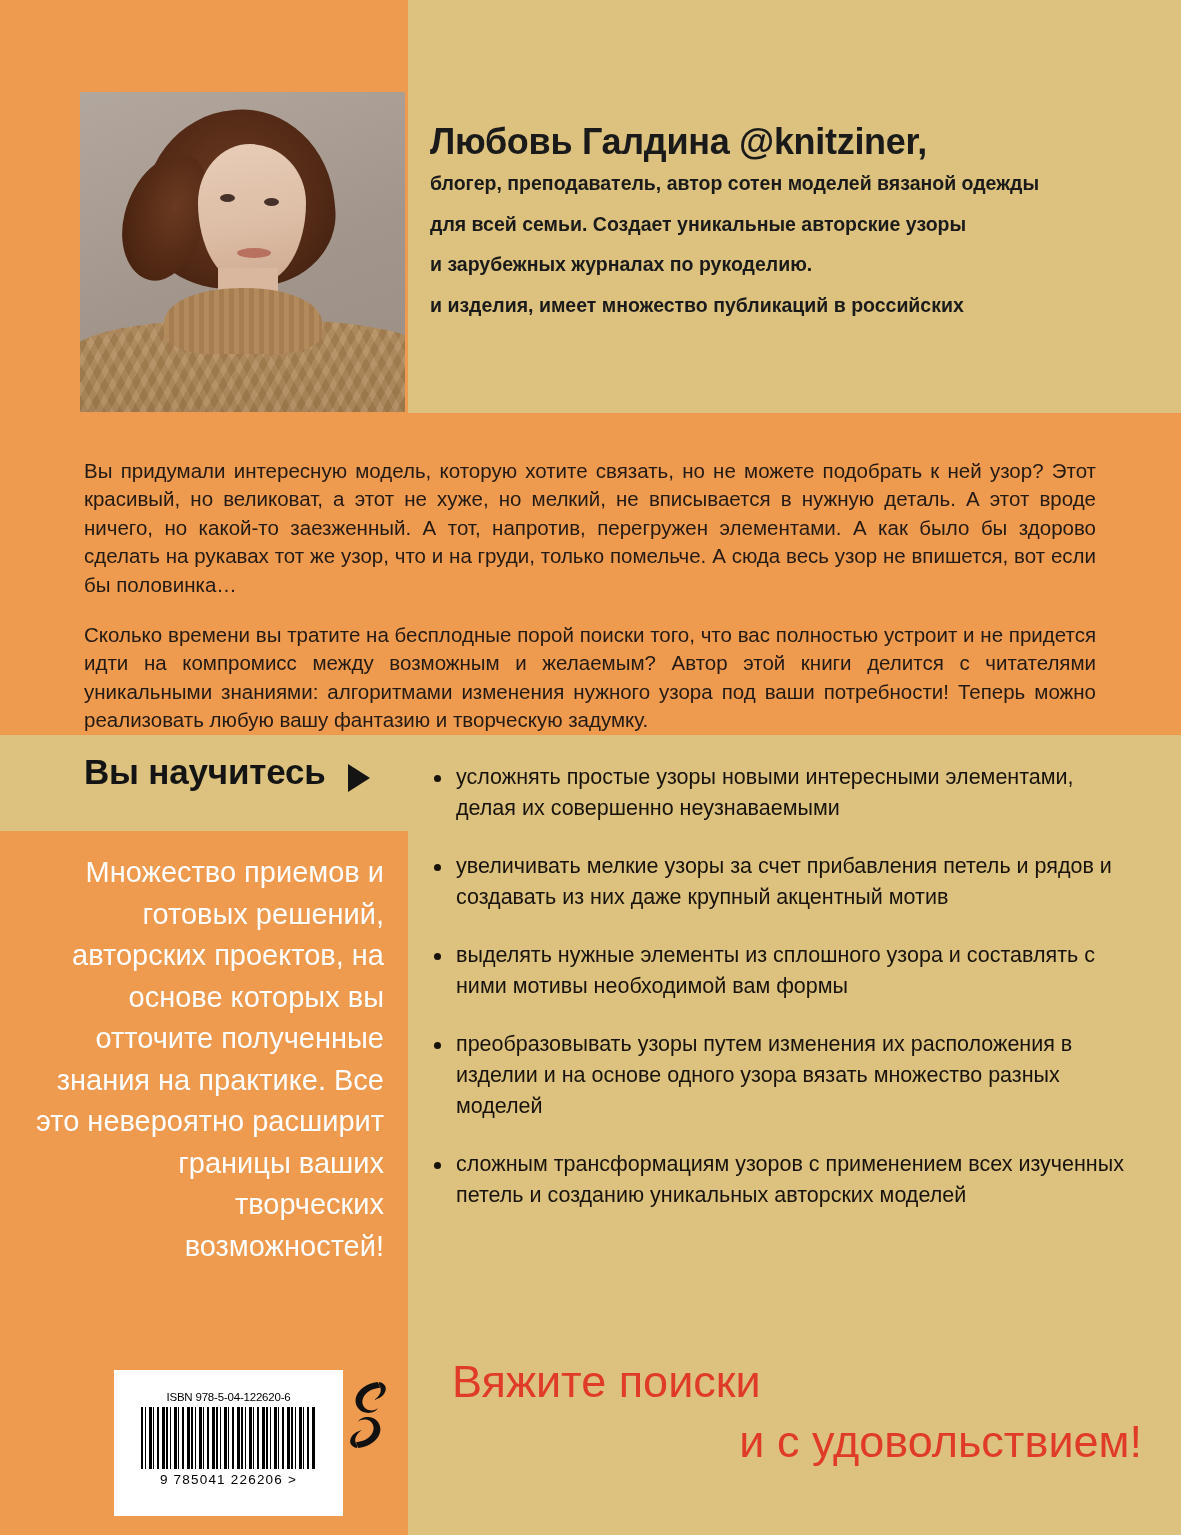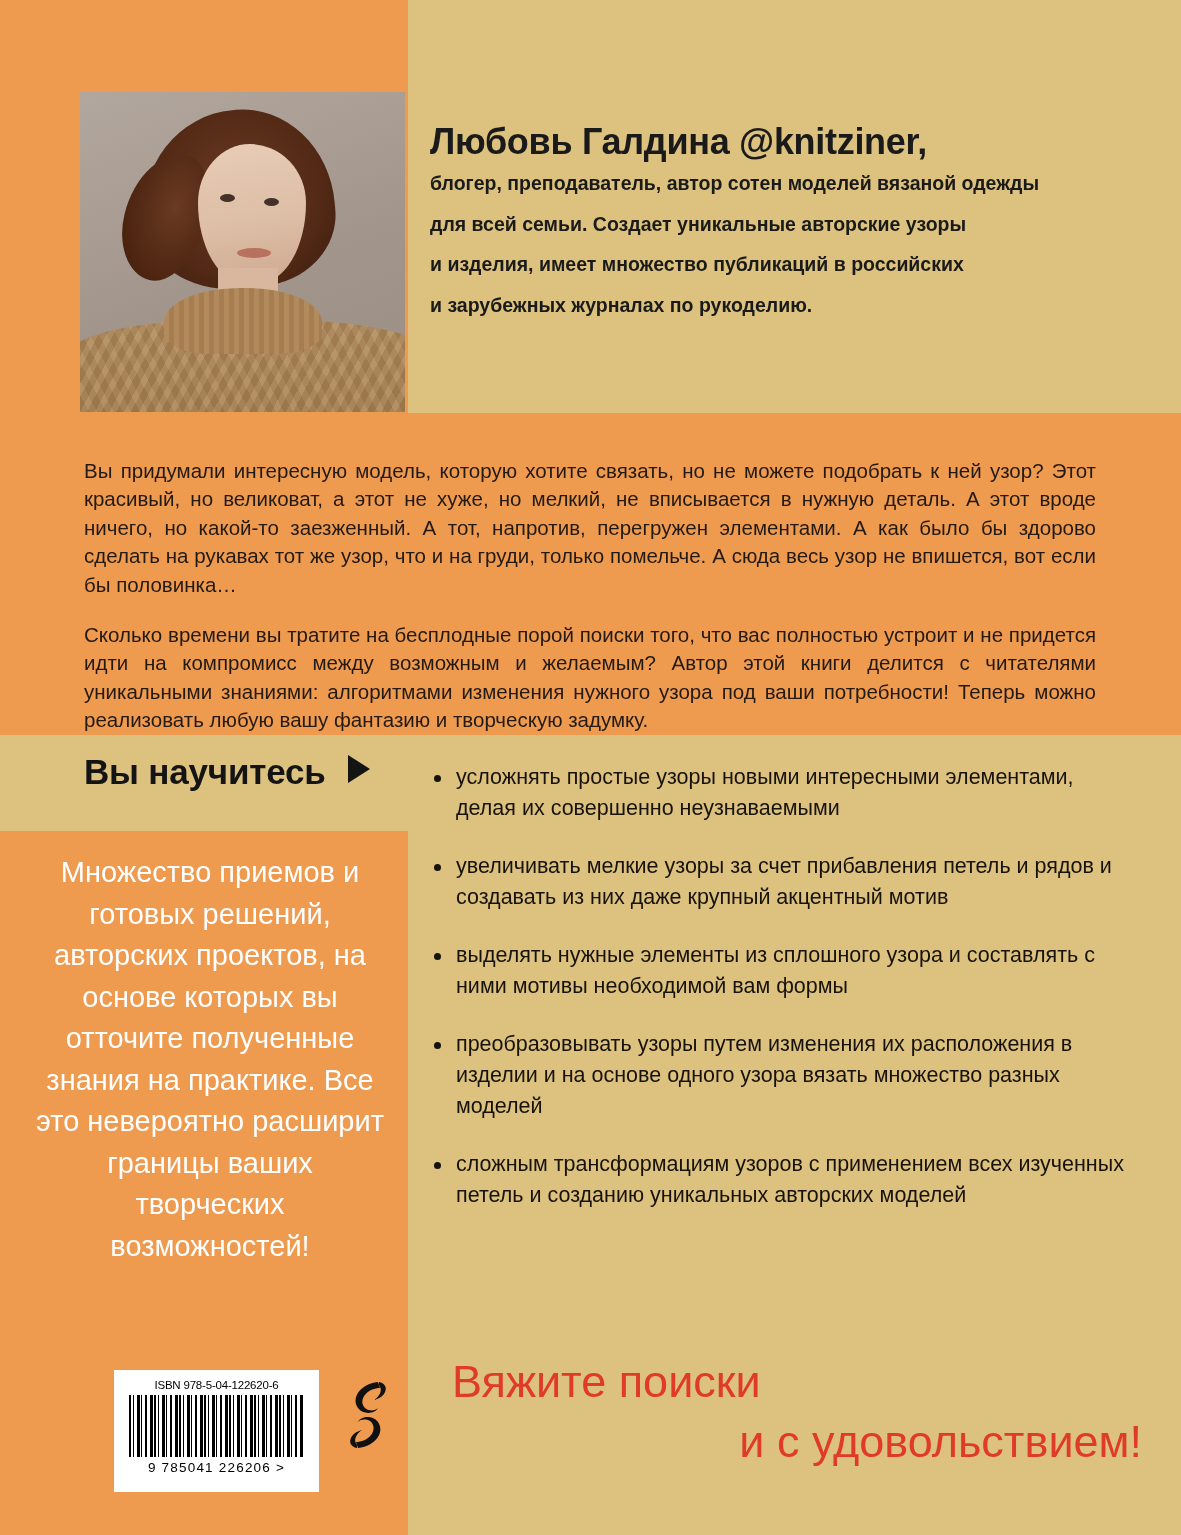--- a/index.html
+++ b/index.html
@@ -141,21 +141,21 @@
     text-align: justify;
     font-weight: 500;
   }
   #intro-para-1 { top: 436px; }
   #intro-para-2 { top: 600px; }
 
   
   #learn-header {
     position: absolute;
     left: 84px; top: 752px;
-    display: flex; align-items: flex-start; gap: 22px;
+    display: flex; align-items: flex-end; gap: 22px;
   }
   #learn-header-label {
     font-size: 35px;
     font-weight: bold;
     color: #141414;
     letter-spacing: -0.2px;
   }
   #learn-arrow-icon {
     width: 0; height: 0;
     border-left: 22px solid #141414;
@@ -191,30 +191,30 @@
   }
 
   
   #promo-text {
     position: absolute;
     left: 36px; top: 852px;
     width: 348px;
     color: #ffffff;
     font-size: 29px;
     line-height: 41.5px;
-    text-align: center;
+    text-align: right;
   }
 
   
   #barcode-box {
     position: absolute;
     left: 114px; top: 1370px;
     width: 205px; height: 122px;
     background: #ffffff;
-    padding: 0;
+    padding: 12px;
   }
   #barcode-isbn {
     text-align: center;
     font-size: 11.5px;
     font-family: "Liberation Sans", sans-serif;
     color: #000;
     padding-top: 9px;
     letter-spacing: -0.2px;
   }
   #barcode-bars {
@@ -276,22 +276,22 @@
     <div class="ph-mouth"></div>
     <div class="ph-neck"></div>
     <div class="ph-sweater"></div>
     <div class="ph-collar"></div>
   </div>
 
   <div id="author-blurb">
     <div id="author-name">Любовь Галдина @knitziner,</div>
     <div class="blurb-line">блогер, преподаватель, автор сотен моделей вязаной одежды</div>
     <div class="blurb-line">для всей семьи. Создает уникальные авторские узоры</div>
+    <div class="blurb-line">и зарубежных журналах по рукоделию.</div>
     <div class="blurb-line">и изделия, имеет множество публикаций в российских</div>
-    <div class="blurb-line">и зарубежных журналах по рукоделию.</div>
   </div>
 
   <p class="intro-para" id="intro-para-1">Вы придумали интересную модель, которую хотите связать, но не можете подобрать к ней узор? Этот красивый, но великоват, а этот не хуже, но мелкий, не вписывается в нужную деталь. А этот вроде ничего, но какой-то заезженный. А тот, напротив, перегружен элементами. А как было бы здорово сделать на рукавах тот же узор, что и на груди, только помельче. А сюда весь узор не впишется, вот если бы половинка…</p>
   <p class="intro-para" id="intro-para-2">Сколько времени вы тратите на бесплодные порой поиски того, что вас полностью устроит и не придется идти на компромисс между возможным и желаемым? Автор этой книги делится с читателями уникальными знаниями: алгоритмами изменения нужного узора под ваши потребности! Теперь можно реализовать любую вашу фантазию и творческую задумку.</p>
 
   <div id="learn-header">
     <span id="learn-header-label">Вы научитесь</span>
     <span id="learn-arrow-icon"></span>
   </div>
 

